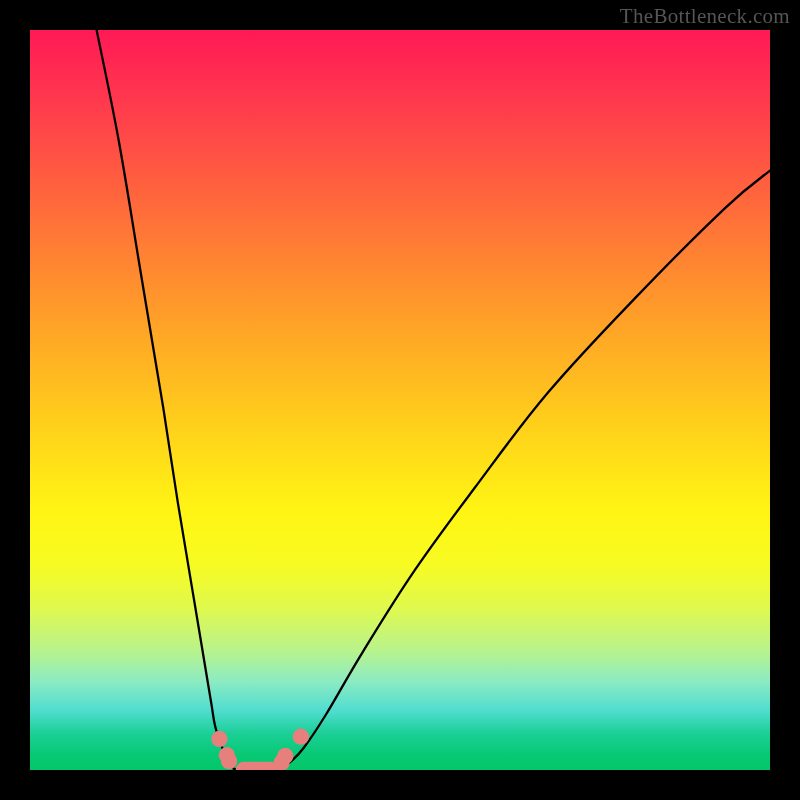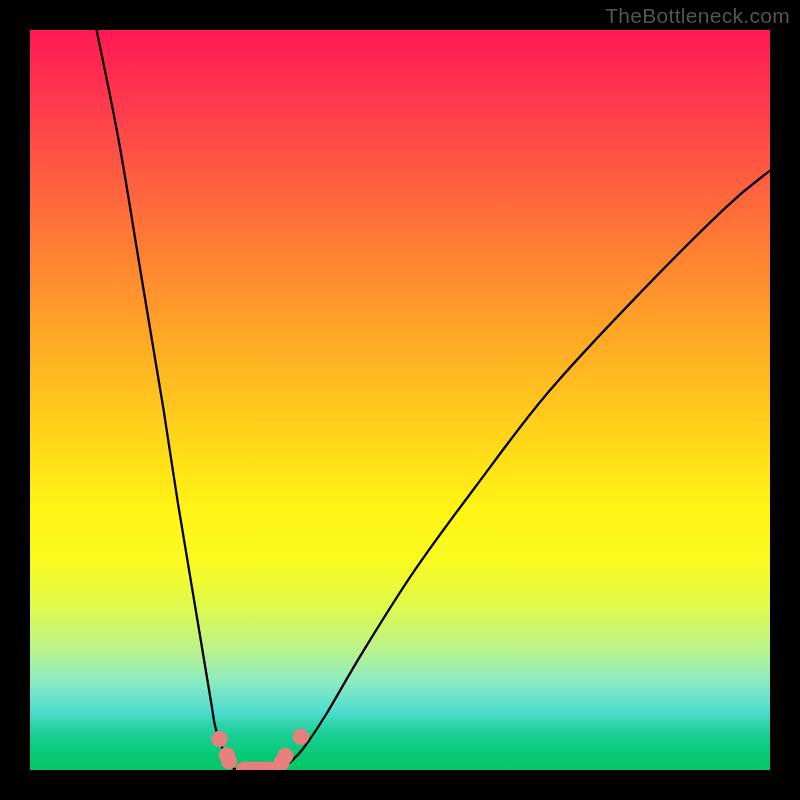--- a/index.html
+++ b/index.html
@@ -47,21 +47,21 @@
     );
   }
   .watermark {
     position: absolute;
     top: 4px;
     right: 10px;
     color: #555;
     font-size: 21px;
     font-weight: 500;
     letter-spacing: 0.3px;
-    font-family: Liberation Sans, sans-serif;
+    font-family: Liberation Serif, serif;
     user-select: none;
   }
   svg.curves {
     position: absolute;
     left: 0; top: 0;
     width: 740px;
     height: 740px;
     overflow: visible;
   }
   .curve {

